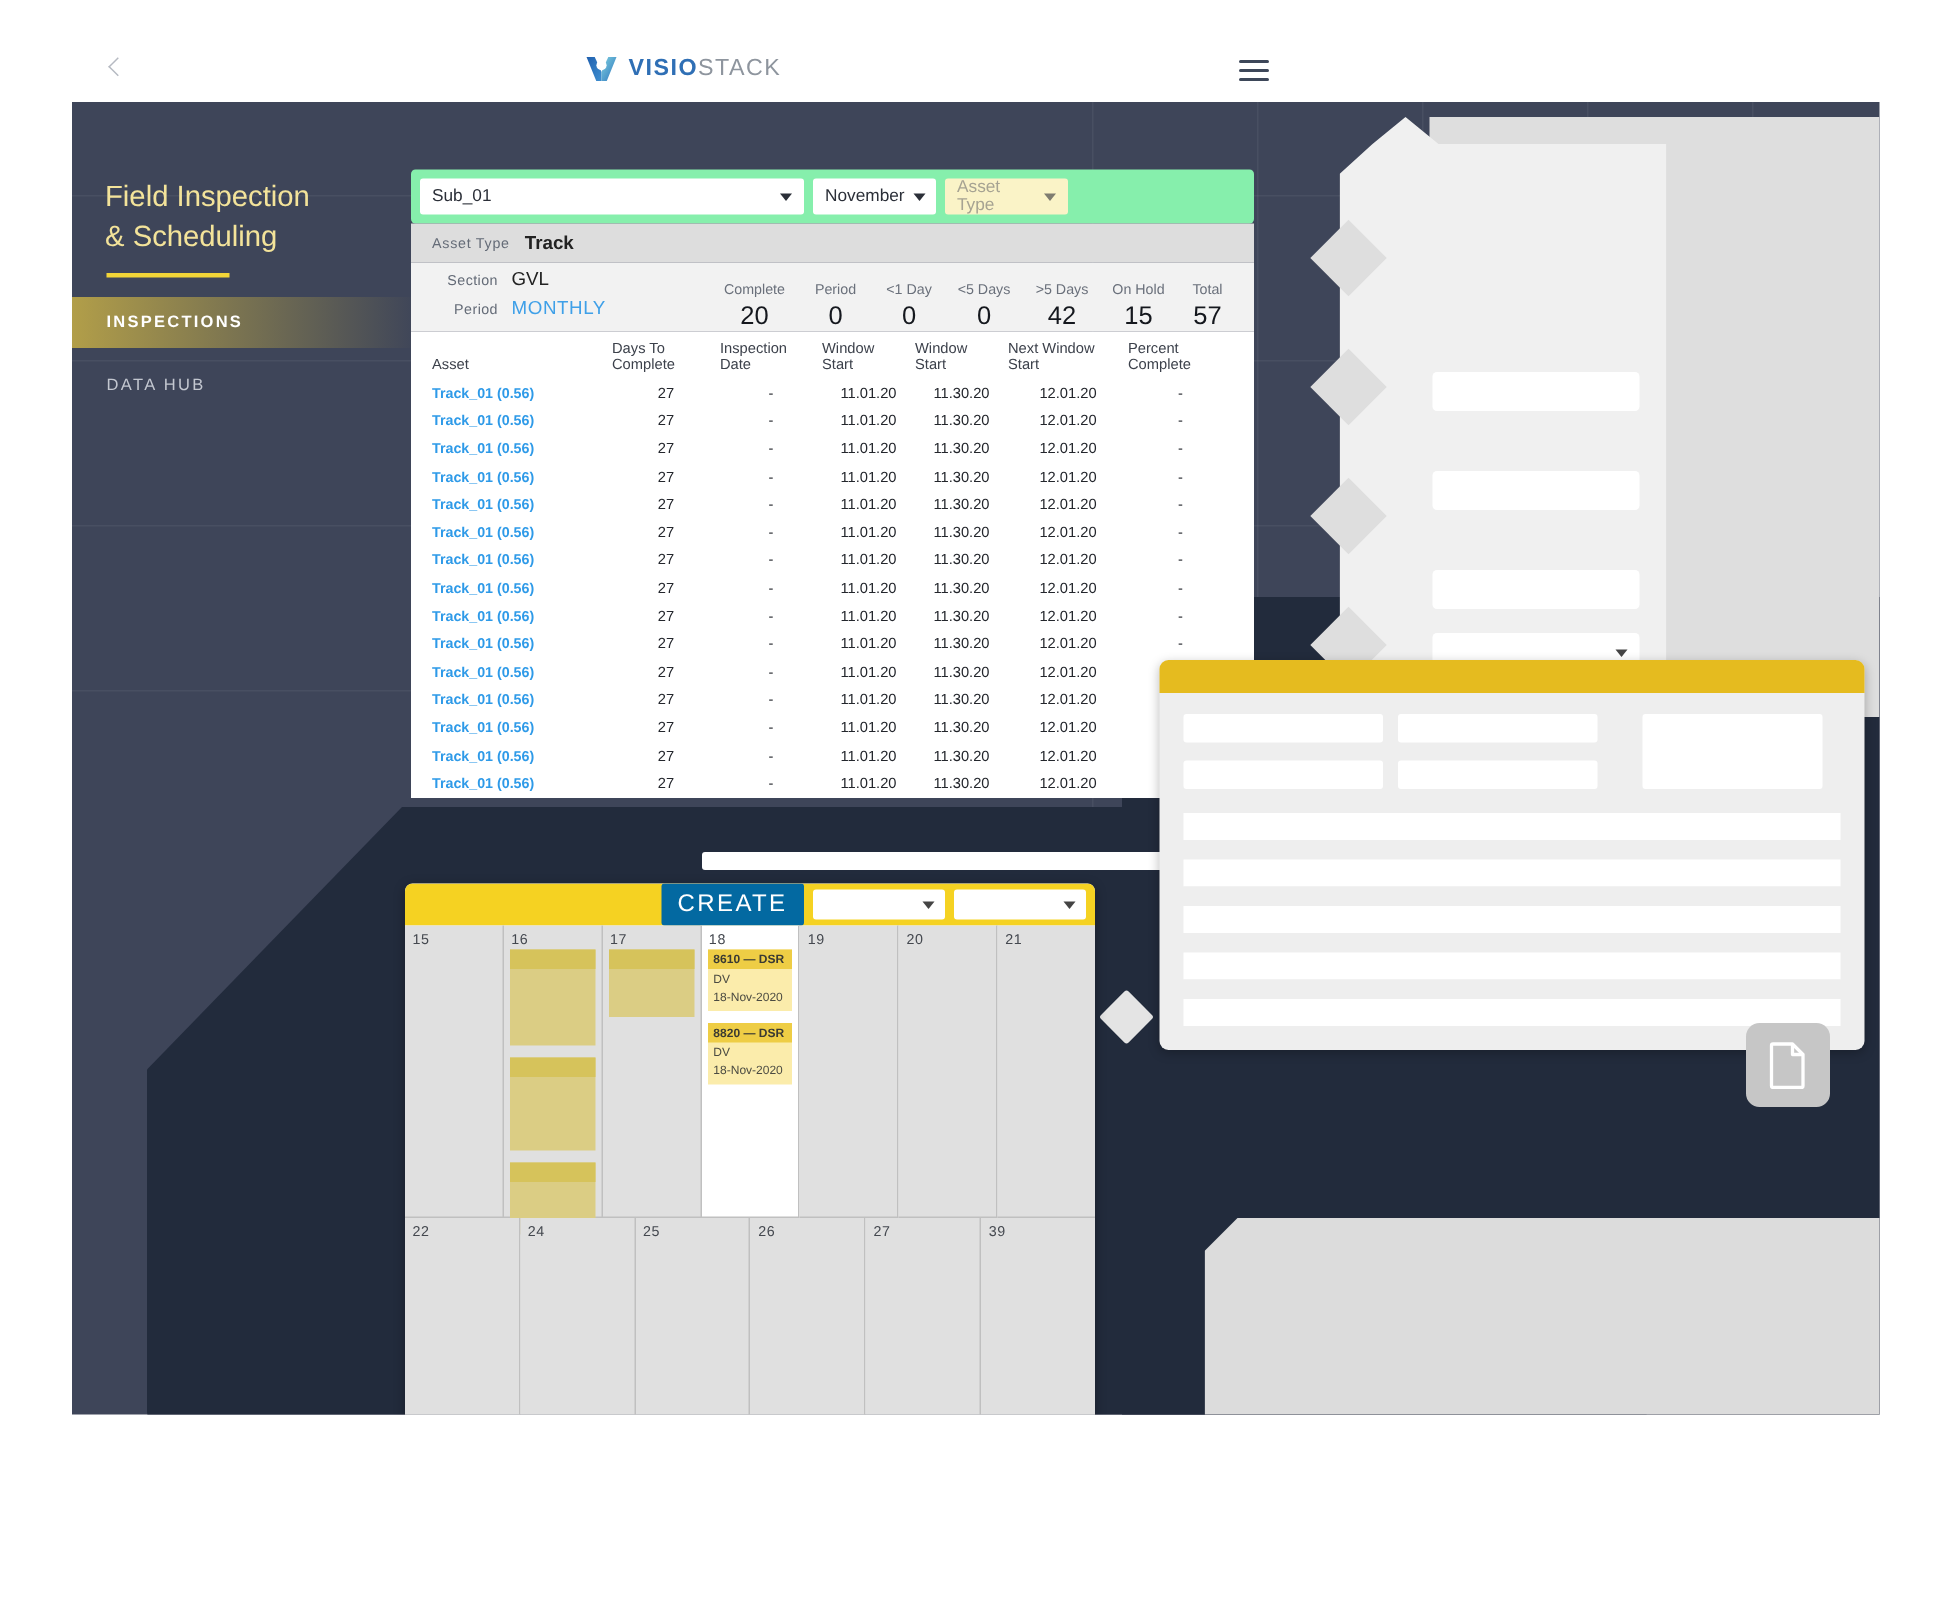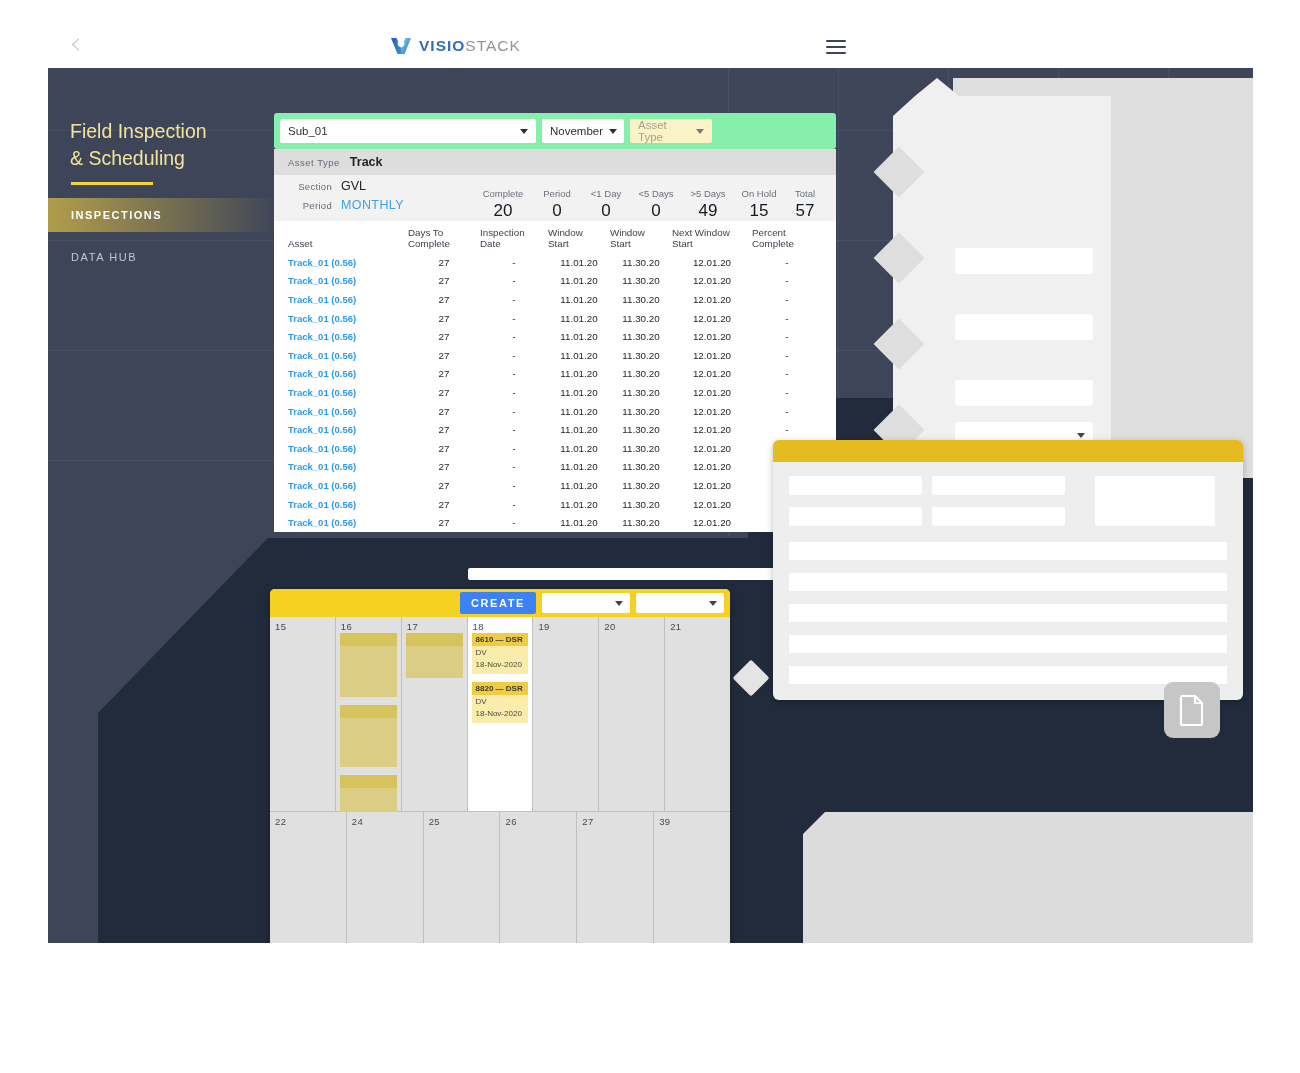--- a/index.html
+++ b/index.html
@@ -214,21 +214,21 @@
   .calendar {
     position: absolute; left: 222px; top: 521px; width: 460px; height: 417px;
     background: #ffffff; border-radius: 5px; box-shadow: 0 2px 8px rgba(0,0,0,0.3);
     overflow: hidden;
   }
   .cal-toolbar {
     height: 28px; background: #f5d222; display: flex; align-items: center;
     justify-content: flex-end; padding-right: 6px; gap: 6px;
   }
   .create-btn {
-    background: #3b82f6; color: #fff; font-size: 11px; font-weight: 700;
+    background: #0369a1; color: #fff; font-size: 16px; font-weight: 400;
     letter-spacing: 1.6px; padding: 5px 11px; border-radius: 2px; cursor: pointer;
   }
   .cal-sel {
     width: 88px; height: 20px; background: #fff; border-radius: 2px;
     display: flex; align-items: center; justify-content: flex-end; padding-right: 7px;
   }
   .cal-grid { display: flex; flex-direction: column; height: 389px; }
   .cal-week { display: flex; flex: 1; }
   .cal-day {
     flex: 1; background: #e0e0e0; border-right: 1px solid #c0c0c0;
@@ -373,21 +373,21 @@
             <div class="stat" style="width: 48px; text-align: center;">
               <span class="lbl">&lt;1 Day</span>
               <span class="num">0</span>
             </div>
             <div class="stat" style="width: 52px;">
               <span class="lbl">&lt;5 Days</span>
               <span class="num">0</span>
             </div>
             <div class="stat" style="width: 52px;">
               <span class="lbl">&gt;5 Days</span>
-              <span class="num">49</span>
+              <span class="num">42</span>
             </div>
             <div class="stat" style="width: 50px;">
               <span class="lbl">On Hold</span>
               <span class="num">15</span>
             </div>
             <div class="stat" style="width: 42px;">
               <span class="lbl">Total</span>
               <span class="num">57</span>
             </div>
           </div>

